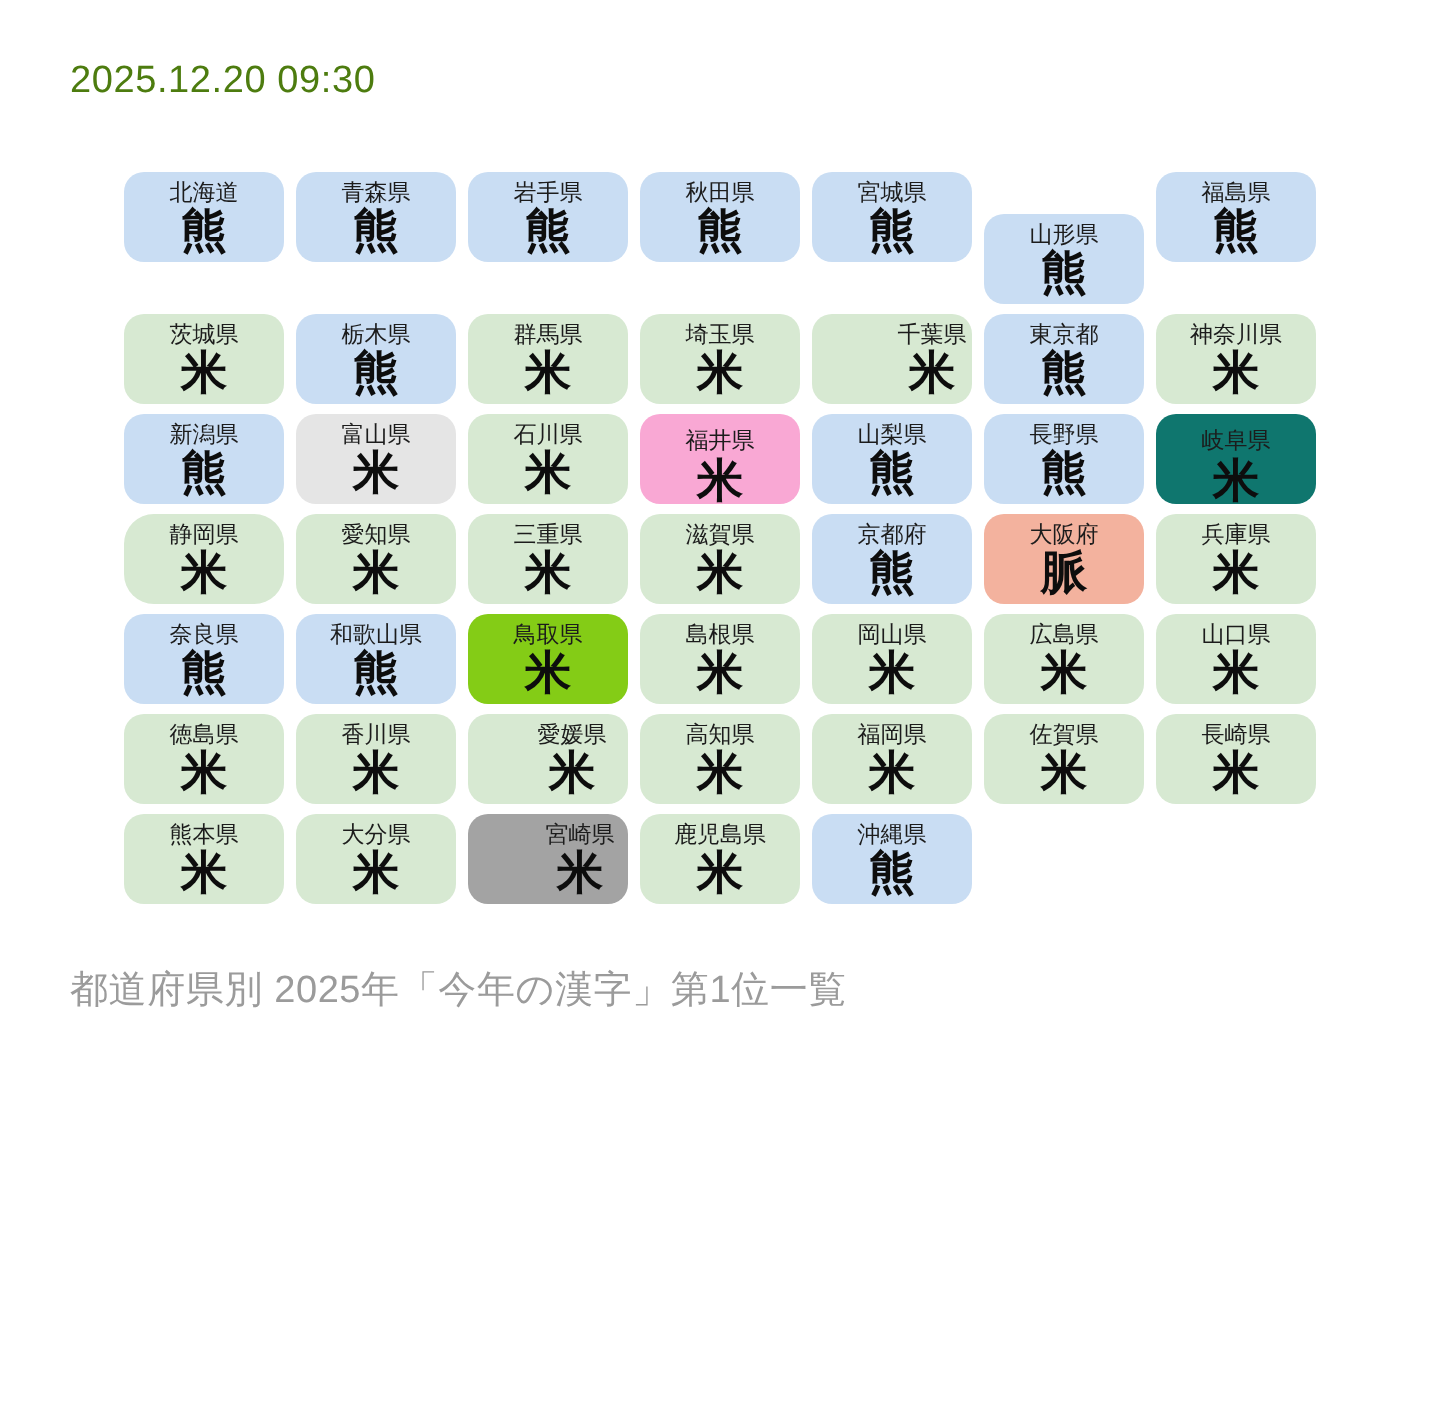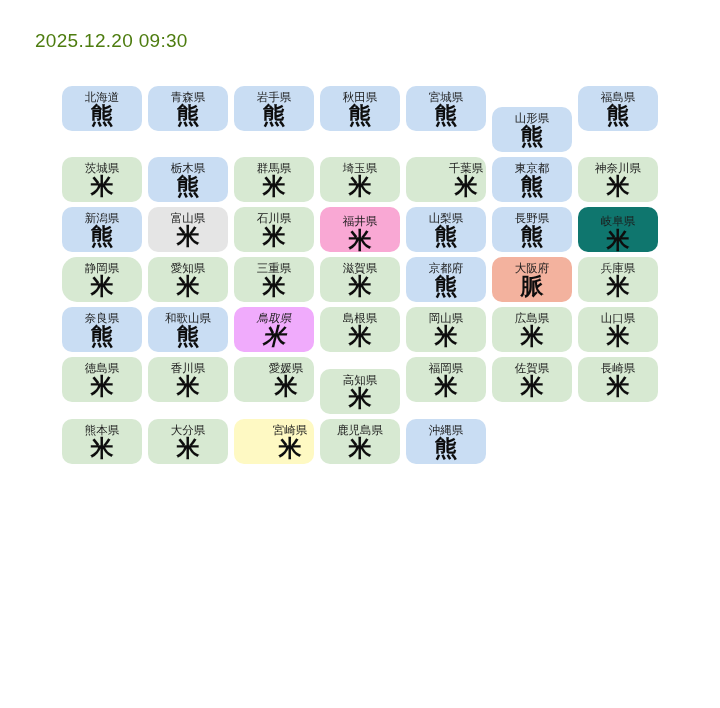--- a/index.html
+++ b/index.html
@@ -207,21 +207,21 @@
           <span class="kanji">米</span>
         </div>
         <div class="cell" style="background: rgb(201, 221, 243);">
           <span class="pref">奈良県</span>
           <span class="kanji">熊</span>
         </div>
         <div class="cell" style="background: rgb(201, 221, 243);">
           <span class="pref">和歌山県</span>
           <span class="kanji">熊</span>
         </div>
-        <div class="cell" style="background: #f0abfc; font-style: italic;">
+        <div class="cell" style="background: #84cc16;">
           <span class="pref">鳥取県</span>
           <span class="kanji">米</span>
         </div>
         <div class="cell" style="background: rgb(215, 233, 210);">
           <span class="pref">島根県</span>
           <span class="kanji">米</span>
         </div>
         <div class="cell" style="background: rgb(215, 233, 210);">
           <span class="pref">岡山県</span>
           <span class="kanji">米</span>
@@ -239,21 +239,21 @@
           <span class="kanji">米</span>
         </div>
         <div class="cell" style="background: rgb(215, 233, 210);">
           <span class="pref">香川県</span>
           <span class="kanji">米</span>
         </div>
         <div class="cell" style="background: rgb(215, 233, 210); padding-left: 24px;">
           <span class="pref">愛媛県</span>
           <span class="kanji">米</span>
         </div>
-        <div class="cell" style="background: rgb(215, 233, 210); margin-top: 12px;">
+        <div class="cell" style="background: rgb(215, 233, 210);">
           <span class="pref">高知県</span>
           <span class="kanji">米</span>
         </div>
         <div class="cell" style="background: rgb(215, 233, 210);">
           <span class="pref">福岡県</span>
           <span class="kanji">米</span>
         </div>
         <div class="cell" style="background: rgb(215, 233, 210);">
           <span class="pref">佐賀県</span>
           <span class="kanji">米</span>
@@ -263,29 +263,30 @@
           <span class="kanji">米</span>
         </div>
         <div class="cell" style="background: rgb(215, 233, 210);">
           <span class="pref">熊本県</span>
           <span class="kanji">米</span>
         </div>
         <div class="cell" style="background: rgb(215, 233, 210);">
           <span class="pref">大分県</span>
           <span class="kanji">米</span>
         </div>
-        <div class="cell" style="background: #fef9c3; padding-left: 32px;">
+        <div class="cell" style="background: #a3a3a3; padding-left: 32px;">
           <span class="pref">宮崎県</span>
           <span class="kanji">米</span>
         </div>
         <div class="cell" style="background: rgb(215, 233, 210);">
           <span class="pref">鹿児島県</span>
           <span class="kanji">米</span>
         </div>
         <div class="cell" style="background: rgb(201, 221, 243);">
           <span class="pref">沖縄県</span>
           <span class="kanji">熊</span>
         </div>
       </div>
   </figure>
 
+  <div class="caption">都道府県別 2025年「今年の漢字」第1位一覧</div>
 
 </div>
 
 </body></html>

